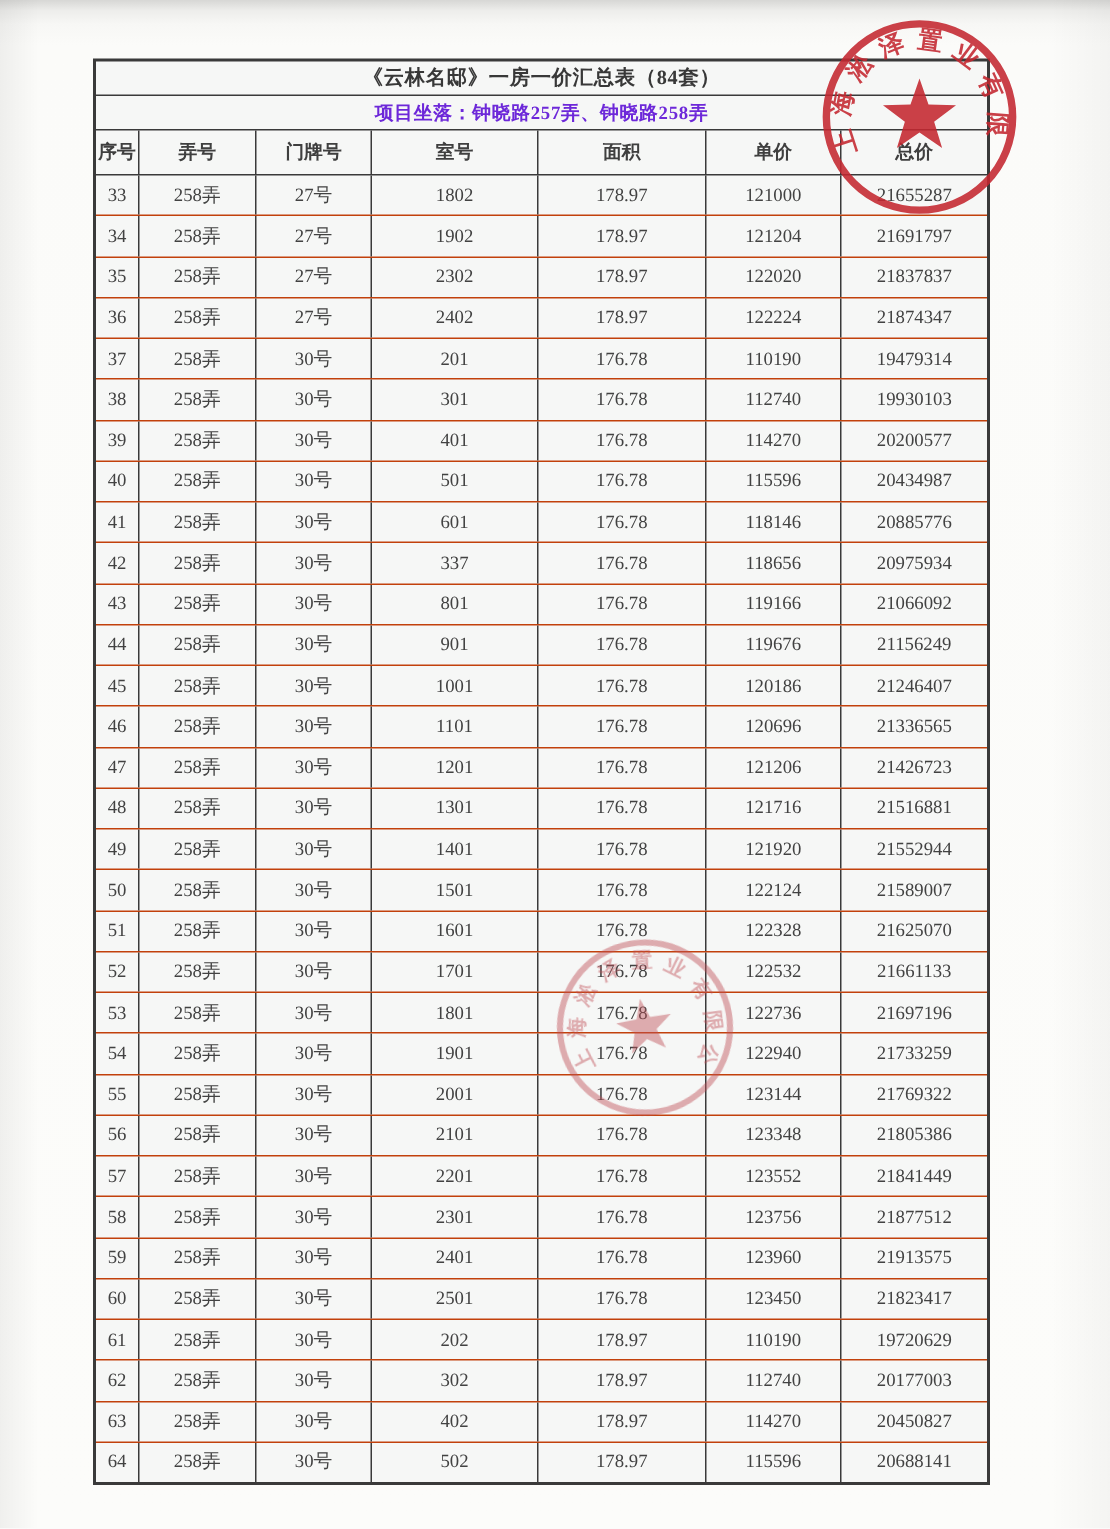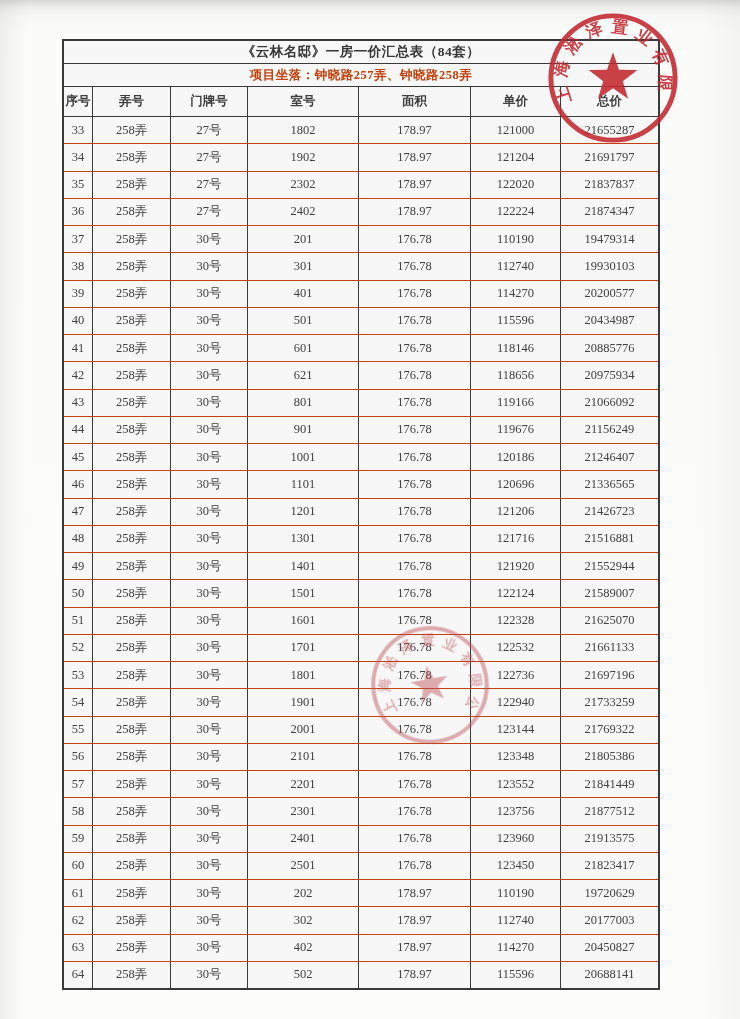--- a/index.html
+++ b/index.html
@@ -18,21 +18,21 @@
   }
   .sheet{
     position:absolute;left:62px;top:39px;width:594px;height:947px;
     display:flex;flex-direction:column;
     border:2px solid #3a3a3a;
     background:#f6f7f6;
     color:#3f3f3f;
   }
   .trow{border-bottom:1px solid #3a3a3a;display:flex;align-items:center;justify-content:center;font-family:Liberation Serif, serif;}
   .t-title{height:22px;font-size:13.5px;font-weight:bold;letter-spacing:0.5px;color:#383838;}
-  .t-sub{height:22px;font-size:12.5px;font-weight:bold;letter-spacing:0.5px;color:#c2410c;}
+  .t-sub{height:22px;font-size:12.5px;font-weight:bold;letter-spacing:0.5px;color:#6d28d9;}
   .grid{display:grid;grid-template-columns:29px 78px 77px 111px 112px 90px 1fr;}
   .ghead{height:29px;border-bottom:1px solid #3a3a3a;font-size:12.5px;font-weight:bold;}
   .gcell{
     display:flex;align-items:center;justify-content:center;
     border-right:1px solid #3a3a3a;
     overflow:hidden;white-space:nowrap;
   }
   .gcell:last-child{border-right:none;}
   .tbody{flex:1;display:flex;flex-direction:column;}
   .drow{flex:1;border-bottom:1px solid #c2410c;font-size:12.5px;color:#424242;}
@@ -155,21 +155,21 @@
       <div class="gcell cell">601</div>
       <div class="gcell cell">176.78</div>
       <div class="gcell cell">118146</div>
       <div class="gcell cell">20885776</div>
     </div>
 
     <div class="grid drow">
       <div class="gcell cell">42</div>
       <div class="gcell cell">258弄</div>
       <div class="gcell cell">30号</div>
-      <div class="gcell cell">621</div>
+      <div class="gcell cell">337</div>
       <div class="gcell cell">176.78</div>
       <div class="gcell cell">118656</div>
       <div class="gcell cell">20975934</div>
     </div>
 
     <div class="grid drow">
       <div class="gcell cell">43</div>
       <div class="gcell cell">258弄</div>
       <div class="gcell cell">30号</div>
       <div class="gcell cell">801</div>

